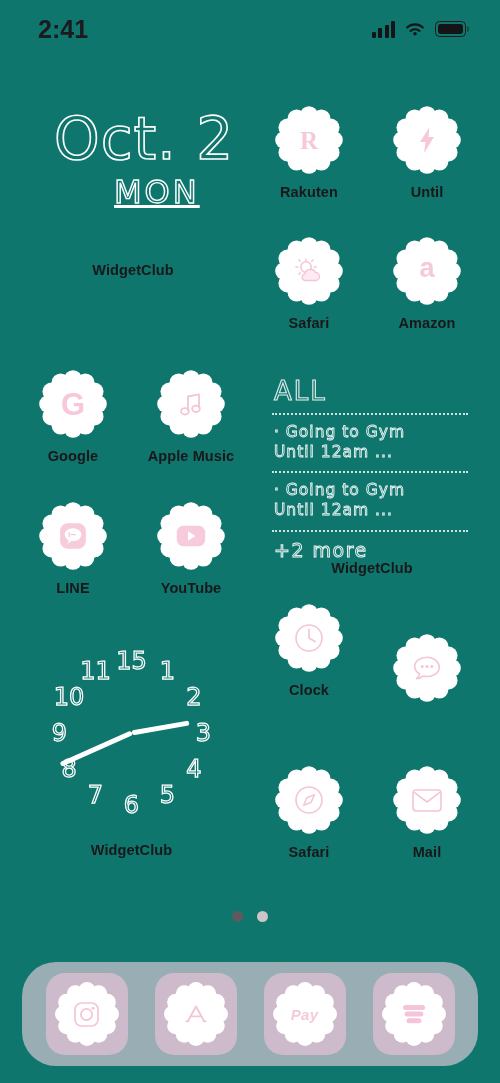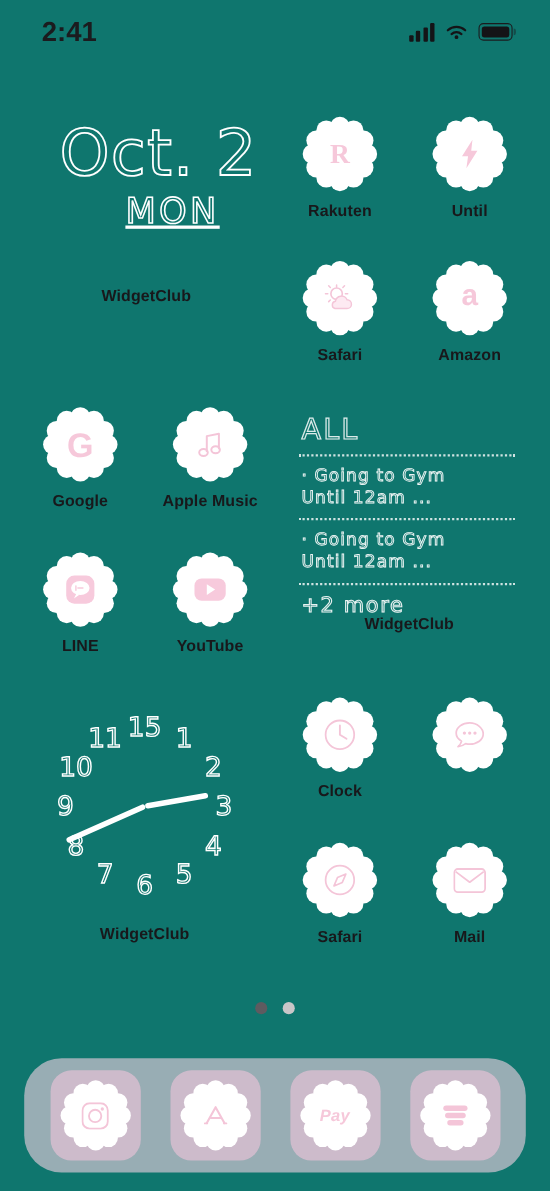--- a/index.html
+++ b/index.html
@@ -595,21 +595,21 @@
         <span class="clock-num" style="left:14%;  top:50%;">9</span>
         <span class="clock-num" style="left:18.8%;top:32%;">10</span>
         <span class="clock-num" style="left:32%;  top:18.8%;">11</span>
 
         <div class="clock-hand" id="hand-hour" style="left: 100px; top: 42px; width: 5px; height: 58px; transform: translateX(-50%) rotate(80deg);"></div>
         <div class="clock-hand" id="hand-minute" style="left: 100px; top: 22px; width: 4.5px; height: 78px; transform: translateX(-50%) rotate(246deg);"></div>
       </div>
       <div class="widget-label">WidgetClub</div>
     </div>
 
-    <div class="cell app" style="left:250px; top:574px;">
+    <div class="cell app" style="left:250px; top:544px;">
       <div class="app-icon">
         <svg class="flower" viewBox="0 0 100 100">
           <g fill="#ffffff">
             <circle cx="50" cy="50" r="34"></circle>
             <circle cx="50" cy="15.5" r="12.5"></circle>
               <circle cx="67.2" cy="20.1" r="12.5"></circle>
             <circle cx="79.9" cy="32.8" r="12.5"></circle>
               <circle cx="84.5" cy="50" r="12.5"></circle>
             <circle cx="79.9" cy="67.2" r="12.5"></circle>
               <circle cx="67.2" cy="79.9" r="12.5"></circle>

